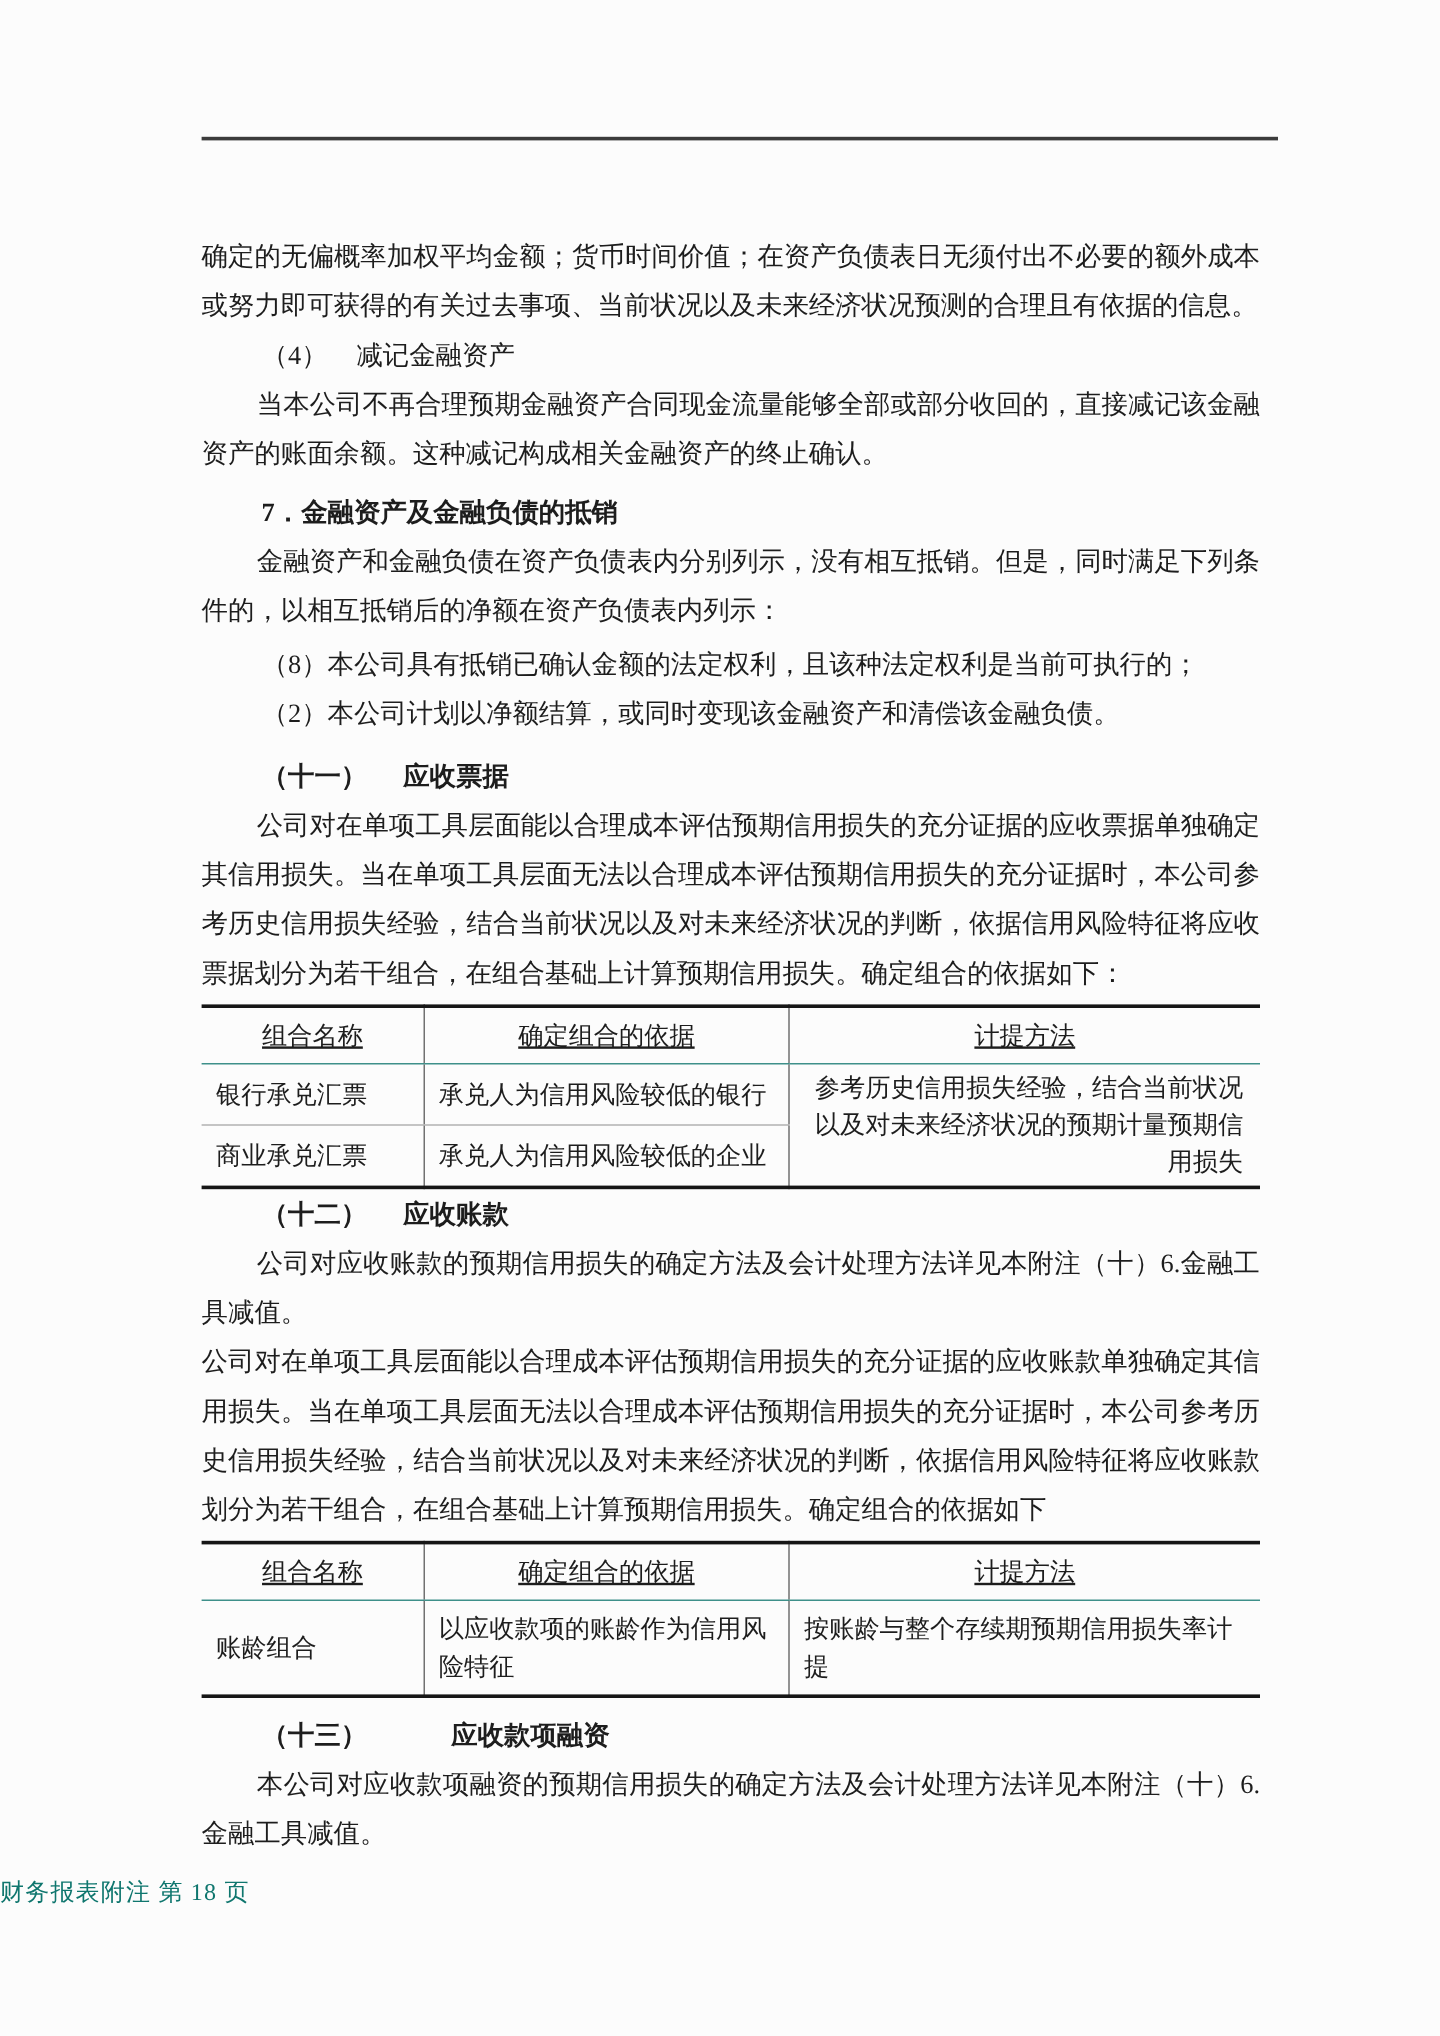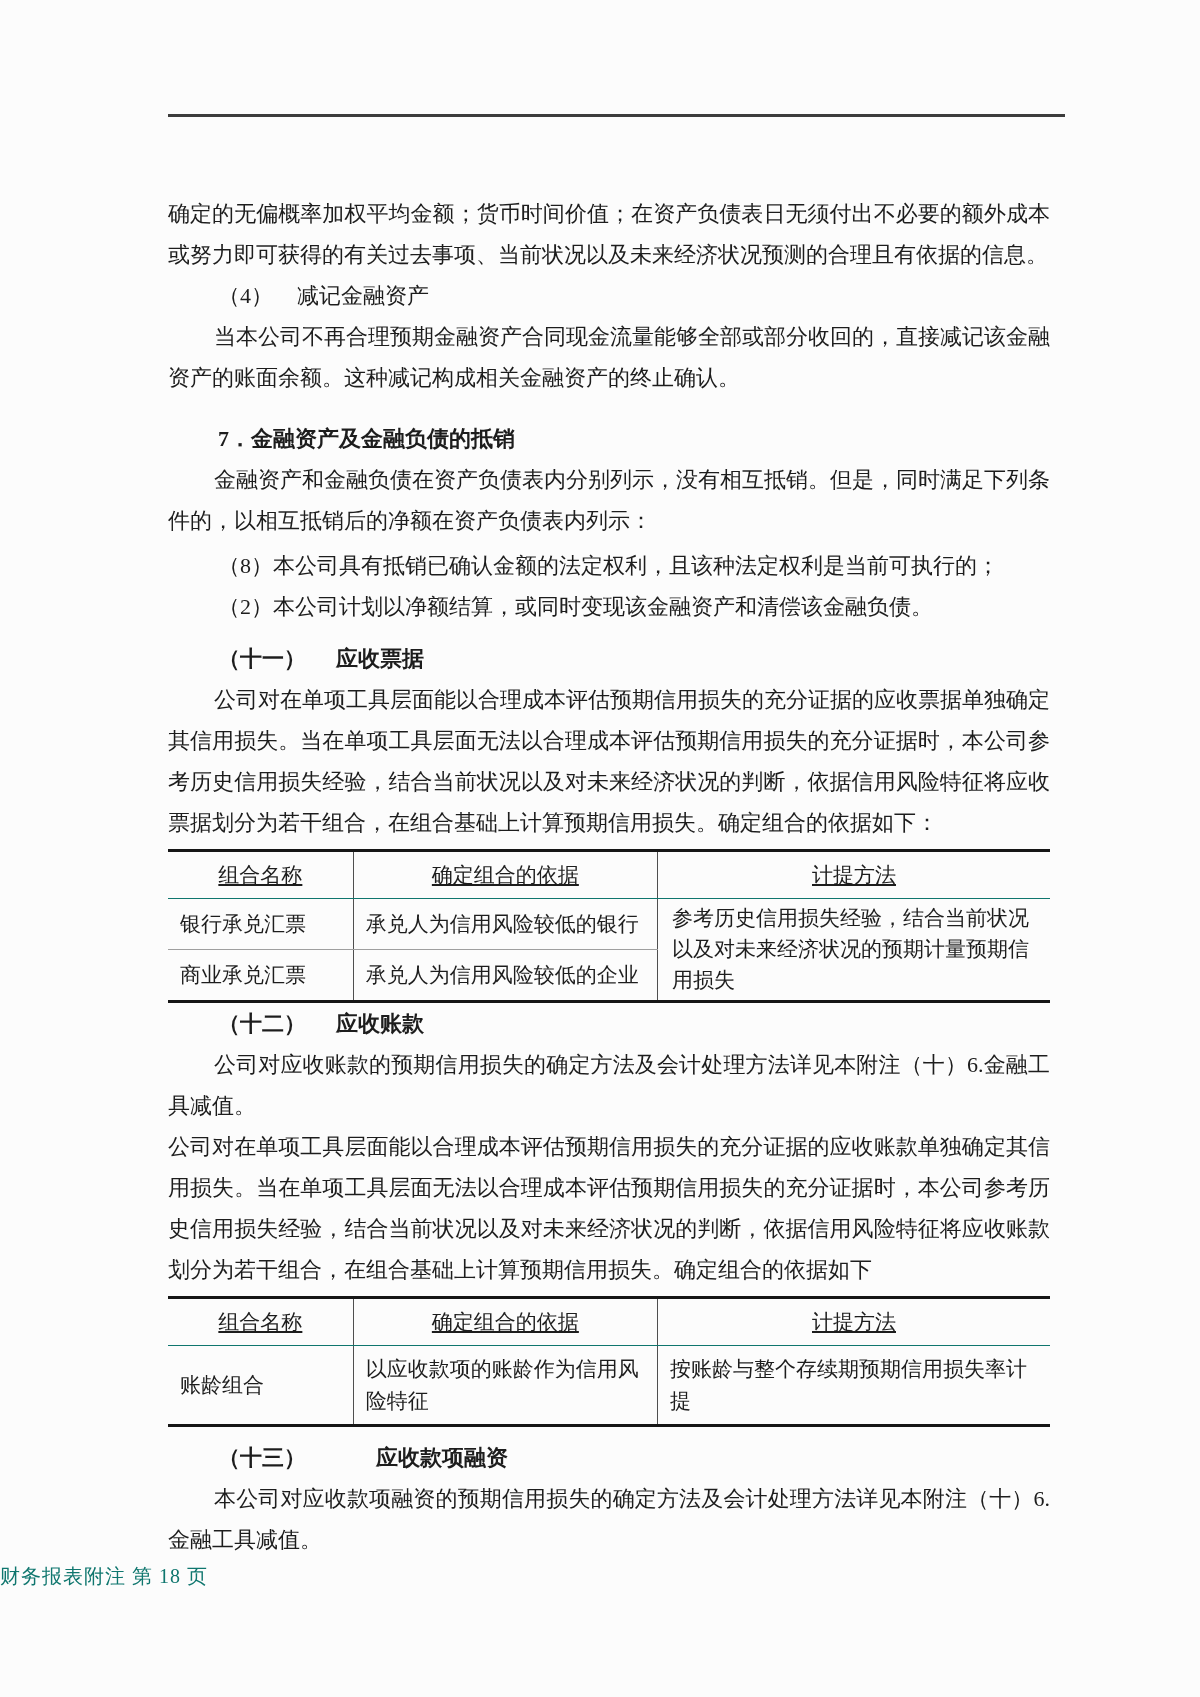--- a/index.html
+++ b/index.html
@@ -24,41 +24,41 @@
     text-align:justify;text-justify:inter-character;
     margin:0;
   }
   .indent{text-indent:46px;}
   .item{font-size:22px;line-height:41px;margin:0;text-indent:50px;}
   .sub-heading{font-size:22px;line-height:41px;margin:0;text-indent:50px;}
   .bold-heading{font-size:22px;line-height:41px;font-weight:bold;margin:0;text-indent:50px;}
   .gap-s{display:inline-block;width:24px;}
   .gap-m{display:inline-block;width:30px;}
   .gap-l{display:inline-block;width:70px;}
-  .mt2{margin-top:20px;}
+  .mt2{margin-top:8px;}
   .mt4{margin-top:4px;}
   .mt8{margin-top:8px;}
   .mt10{margin-top:10px;}
   .mt11{margin-top:11px;}
   .ctable{
     width:100%;border-collapse:collapse;table-layout:fixed;
     font-size:21px;
     border-top:3px solid #161616;border-bottom:3px solid #161616;
     margin-top:6px;
   }
   .ctable th{
     font-weight:normal;text-align:center;
     padding:9px 4px;border-bottom:1px solid #0f766e;text-decoration:underline;
   }
   .ctable td{
     padding:7px 12px;text-align:left;line-height:32px;
   }
   .ctable th + th, .ctable td + td{border-left:1px solid #4f4f4f;}
   .ctable tr.rsep td{border-bottom:1px solid #9f9f9f;}
-  .ctable td.merged{vertical-align:middle;line-height:31px;padding:4px 14px;}
+  .ctable td.merged{vertical-align:middle;line-height:31px;padding:4px 14px;text-align:right;}
   .footer{
     position:absolute;left:0;right:0;top:1563px;
     font-size:20px;color:#0f766e;
     letter-spacing:1px;
   }
 </style>
 </head>
 <body>
 
 <div class="page">

